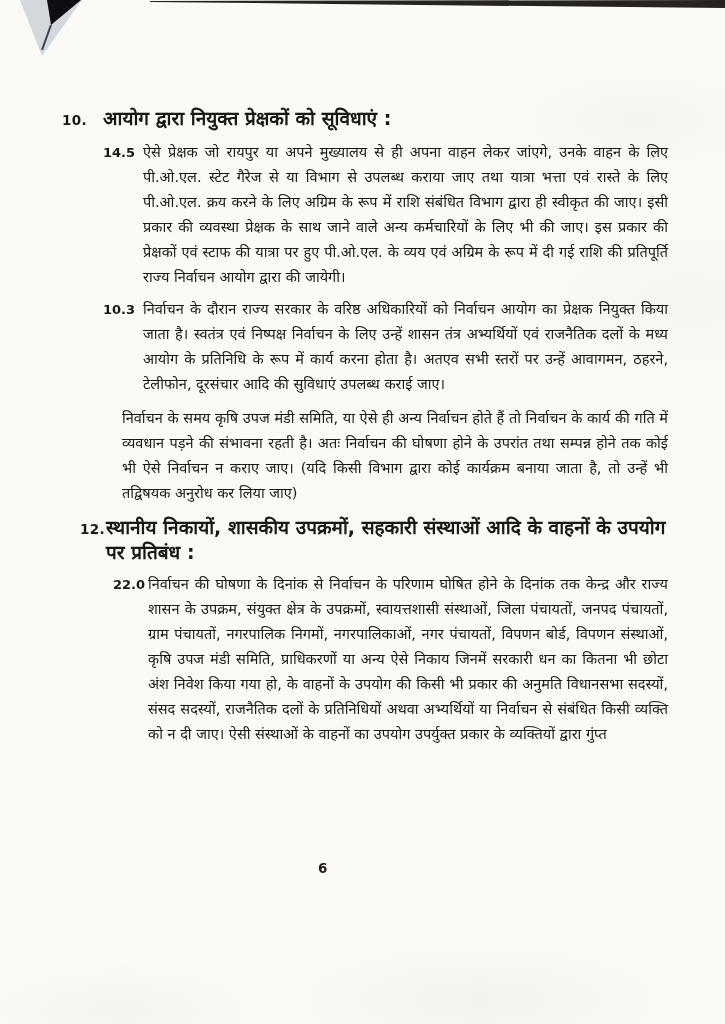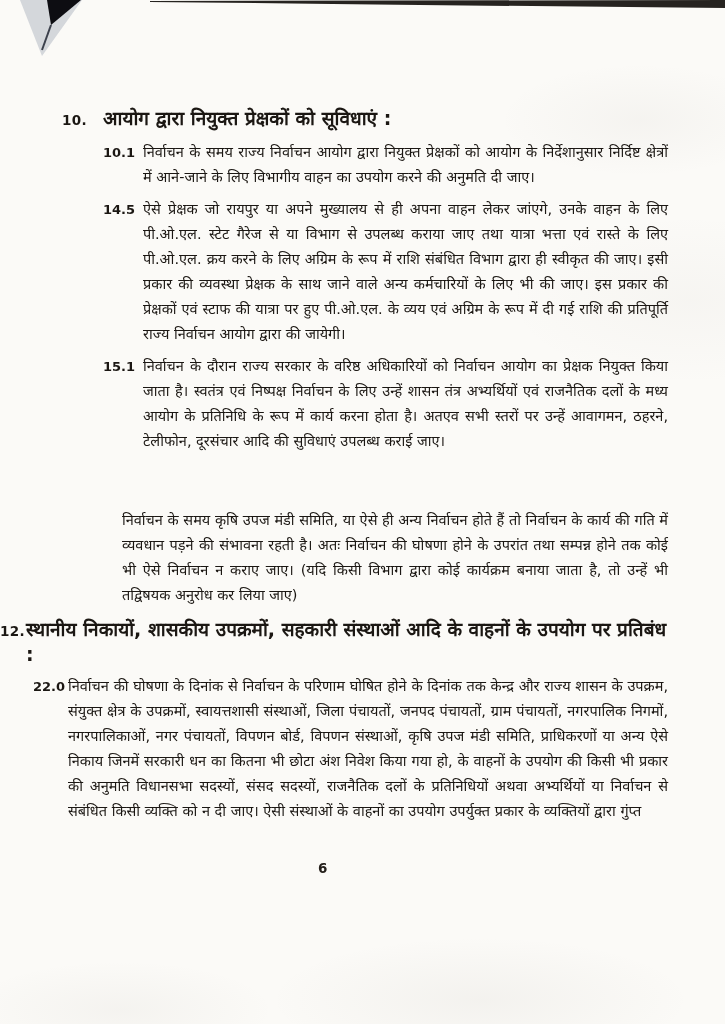--- a/index.html
+++ b/index.html
@@ -49,24 +49,24 @@
 
   
   .s10 .h-row  { margin-left: 62px; }
   .s10 .num-cell { width: 41px; }
   .s10 .item { margin-left: 103px; margin-top: 7px; }
   .s10 .inum-cell { width: 40px; }
 
   
   .s11 { margin-top: 9px; margin-left: 78px; }
   .s11 .num-cell { width: 44px; }
-  .s11 .sec-body p { margin-left: 44px; margin-top: 45px; }
+  .s11 .sec-body p { margin-left: 44px; }
 
   
-  .s12 { margin-top: 9px; }
+  .s12 { margin-top: 9px; margin-left: 80px; }
   .s12 .num-cell { width: 26px; }
   .s12 .item { margin-left: 33px; margin-top: 7px; }
   .s12 .inum-cell { width: 35px; }
 
   .page-number {
     position: absolute;
     left: 318px; top: 860px;
     font-size: 13.5px; font-weight: 700;
     color: #241f1a;
     z-index: 2;
@@ -85,29 +85,25 @@
   </svg>
 
   <div class="doc">
 
     <section class="s10">
       <div class="h-row">
         <span class="num-cell">10.</span>
         <h2>आयोग द्वारा नियुक्त प्रेक्षकों को सूविधाएं :</h2>
       </div>
       <div class="item">
-        <span class="inum-cell">10.1</span>
-        <p>निर्वाचन के समय राज्य निर्वाचन आयोग द्वारा नियुक्त प्रेक्षकों को आयोग के निर्देशानुसार निर्दिष्ट क्षेत्रों में आने-जाने के लिए विभागीय वाहन का उपयोग करने की अनुमति दी जाए।</p>
-      </div>
-      <div class="item">
         <span class="inum-cell">14.5</span>
         <p>ऐसे प्रेक्षक जो रायपुर या अपने मुख्यालय से ही अपना वाहन लेकर जांएगे, उनके वाहन के लिए पी.ओ.एल. स्टेट गैरेज से या विभाग से उपलब्ध कराया जाए तथा यात्रा भत्ता एवं रास्ते के लिए पी.ओ.एल. क्रय करने के लिए अग्रिम के रूप में राशि संबंधित विभाग द्वारा ही स्वीकृत की जाए। इसी प्रकार की व्यवस्था प्रेक्षक के साथ जाने वाले अन्य कर्मचारियों के लिए भी की जाए। इस प्रकार की प्रेक्षकों एवं स्टाफ की यात्रा पर हुए पी.ओ.एल. के व्यय एवं अग्रिम के रूप में दी गई राशि की प्रतिपूर्ति राज्य निर्वाचन आयोग द्वारा की जायेगी।</p>
       </div>
       <div class="item">
-        <span class="inum-cell">15.1</span>
+        <span class="inum-cell">10.3</span>
         <p>निर्वाचन के दौरान राज्य सरकार के वरिष्ठ अधिकारियों को निर्वाचन आयोग का प्रेक्षक नियुक्त किया जाता है। स्वतंत्र एवं निष्पक्ष निर्वाचन के लिए उन्हें शासन तंत्र अभ्यर्थियों एवं राजनैतिक दलों के मध्य आयोग के प्रतिनिधि के रूप में कार्य करना होता है। अतएव सभी स्तरों पर उन्हें आवागमन, ठहरने, टेलीफोन, दूरसंचार आदि की सुविधाएं उपलब्ध कराई जाए।</p>
       </div>
     </section>
 
     <section class="s11">
       <div class="sec-body">
         <p>निर्वाचन के समय कृषि उपज मंडी समिति, या ऐसे ही अन्य निर्वाचन होते हैं तो निर्वाचन के कार्य की गति में व्यवधान पड़ने की संभावना रहती है। अतः निर्वाचन की घोषणा होने के उपरांत तथा सम्पन्न होने तक कोई भी ऐसे निर्वाचन न कराए जाए। (यदि किसी विभाग द्वारा कोई कार्यक्रम बनाया जाता है, तो उन्हें भी तद्विषयक अनुरोध कर लिया जाए)</p>
       </div>
     </section>
 

